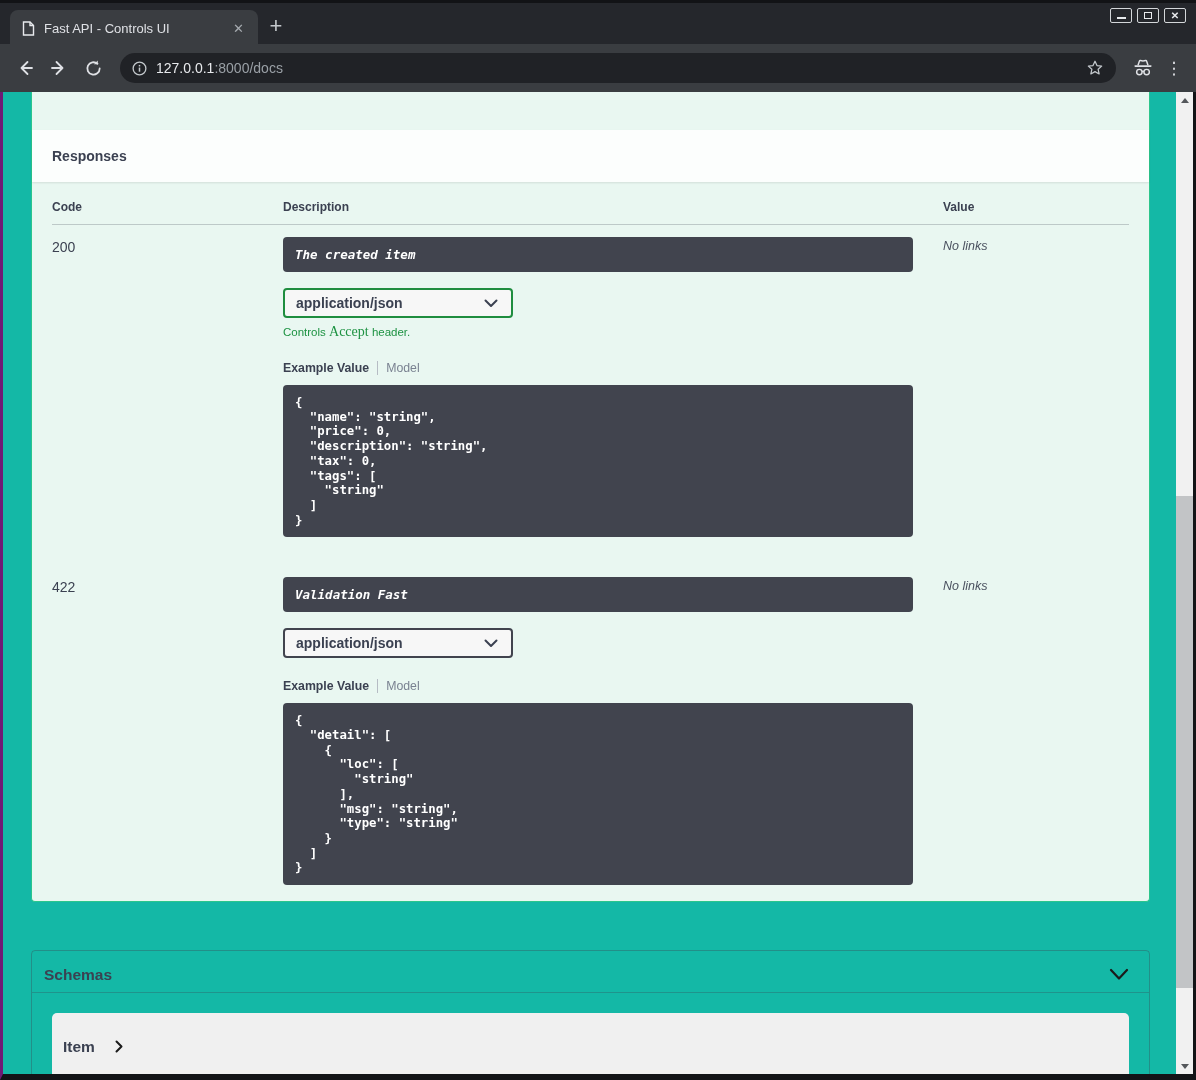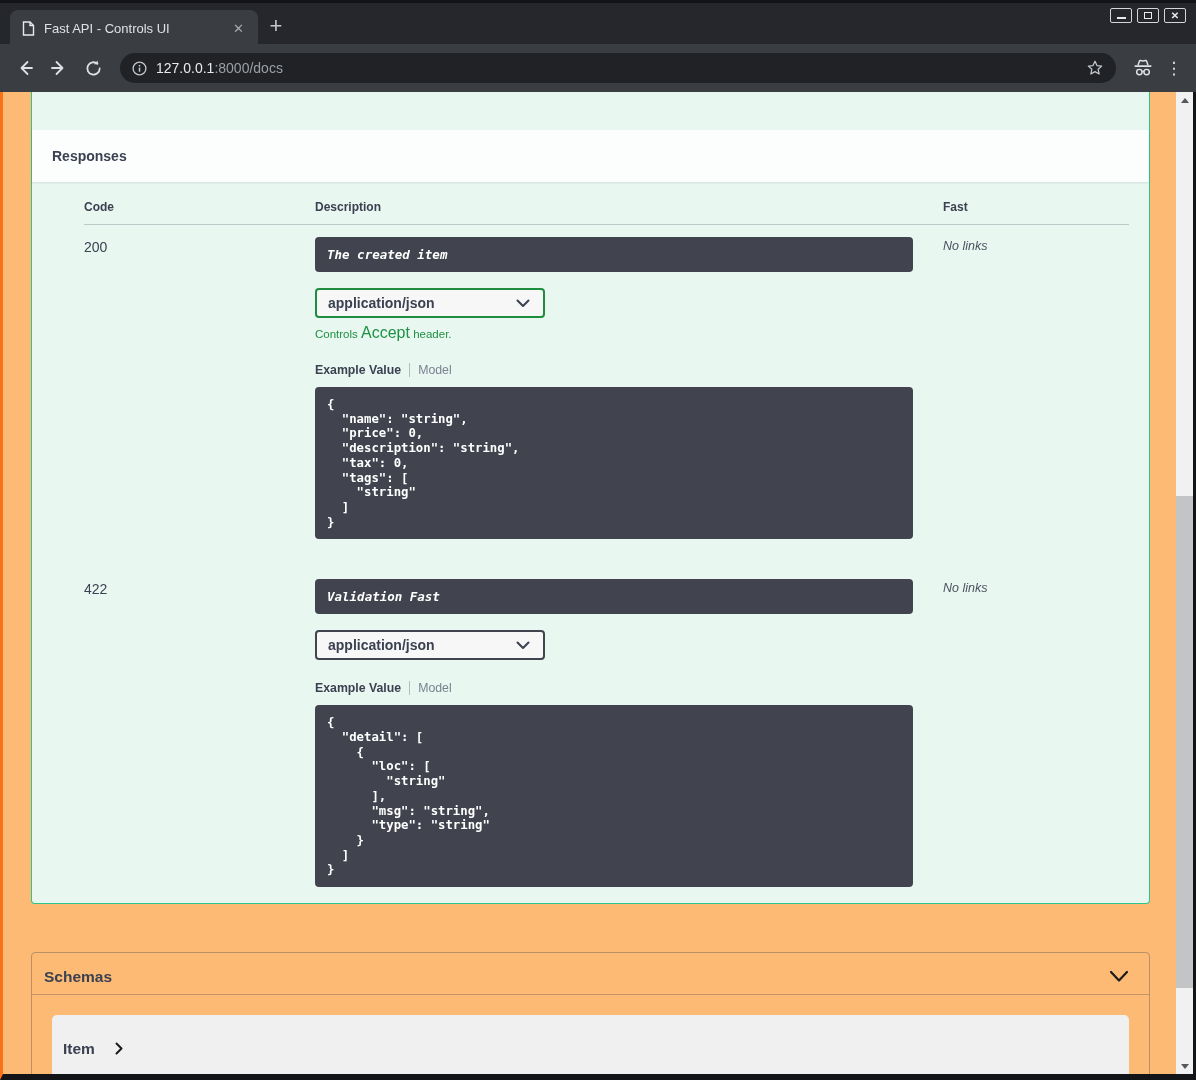--- a/index.html
+++ b/index.html
@@ -32,51 +32,51 @@
   .nav-btn { width:30px; height:30px; display:flex; align-items:center;
              justify-content:center; border-radius:50%; }
   .omnibox { flex:1; height:30px; background:#202226; border-radius:15px;
              display:flex; align-items:center; padding:0 12px; gap:9px; margin:0 8px; }
   .url { font-size:14px; white-space:nowrap; flex:1; }
   .url .host { color:#e8eaed; }
   .url .rest { color:#9aa0a6; }
   .menu-dots { color:#dfe1e5; font-size:17px; width:24px; text-align:center; }
 
   
-  .content { flex:1; display:flex; background:#fdba74; border-left:3px solid #f97316;
+  .content { flex:1; display:flex; background:#14b8a6; border-left:3px solid #701a75;
              border-right:3px solid #131417; border-bottom:6px solid #131417;
              overflow:hidden; }
   .page { flex:1; padding:0 26px 0 28px; overflow:hidden; }
 
   .opblock { border:1.5px solid #2bc68c; border-top:none; background:#e9f7f1;
              border-radius:0 0 4px 4px; }
   .opblock-tail { height:38px; }
   .section-header { background:rgba(255,255,255,.85);
                     box-shadow:0 1px 2px rgba(0,0,0,.10); padding:18px 20px; }
   .section-header h4 { font-size:14px; font-weight:700; color:#3b4151; }
   .responses-body { padding:18px 20px 16px 20px; }
-  .rt-grid { display:grid; grid-template-columns:231px 1fr 186px;margin-left:32px; }
+  .rt-grid { display:grid; grid-template-columns:231px 1fr 186px; }
   .rt-head { border-bottom:1px solid rgba(59,65,81,.25); padding-bottom:10px; }
   .rt-head div { font-size:12px; font-weight:700; color:#3b4151; }
   .rt-row { padding-top:12px; }
   .row-200 { padding-bottom:28px; }
   .col-code { font-size:14px; color:#3b4151; padding-top:2px; }
   .col-desc { padding-right:30px; }
   .col-links { font-size:12.5px; font-style:italic; color:#4b5260; padding-top:2px; }
   .markdown-box { background:#41444e; border-radius:4px; padding:10px 12px;
                   color:#fff; font-family:"DejaVu Sans Mono", monospace;
                   font-style:italic; font-size:12.5px; font-weight:700; }
   .mtype-select { margin-top:16px; width:230px; height:30px; background:#f7f7f7;
                   border-radius:4px; display:flex; align-items:center;
                   justify-content:space-between; padding:0 13px 0 11px; }
   .mtype-select.accept { border:2px solid #1f8d3f; }
   .mtype-select.plain  { border:2px solid #41444e; }
   .mtype-select .sel-label { font-size:14px; font-weight:700; color:#3b4151; }
   .accept-note { margin-top:6px; font-size:11.5px; color:#1d9242; }
-  .accept-note code { font-family:Liberation Sans, sans-serif; font-size:16px; }
+  .accept-note code { font-family:Liberation Serif, serif; font-size:14px; }
   .tabs { margin-top:21px; display:flex; align-items:center; gap:8px; }
   .tab-example { font-size:12.3px; font-weight:700; color:#3b4151; }
   .tab-sep { width:1px; height:14px; background:#b6bcc4; }
   .tab-model { font-size:12.3px; color:#7a8291; }
   pre.microlight { margin-top:10px; background:#41444e; border-radius:4px;
                    padding:10px 12px; color:#fff; white-space:pre;
                    font-family:"DejaVu Sans Mono", monospace; font-size:12.3px;
                    line-height:14.7px; font-weight:700; overflow:hidden; }
 
   
@@ -175,21 +175,21 @@
         <div class="opblock-tail"></div>
 
         <div class="section-header">
           <h4>Responses</h4>
         </div>
 
         <div class="responses-body">
           <div class="rt-grid rt-head">
             <div>Code</div>
             <div>Description</div>
-            <div>Fast</div>
+            <div>Value</div>
           </div>
 
           <div class="rt-grid rt-row row-200">
             <div class="col-code">200</div>
             <div class="col-desc">
               <div class="markdown-box">The created item</div>
               <div class="mtype-select accept">
                 <span class="sel-label">application/json</span>
                 <svg width="14" height="9" viewBox="0 0 14 9">
                     <path d="M1.5 1.5 L7 7 L12.5 1.5" fill="none" stroke="#3b4151" stroke-width="2" stroke-linecap="round" stroke-linejoin="round"></path>

